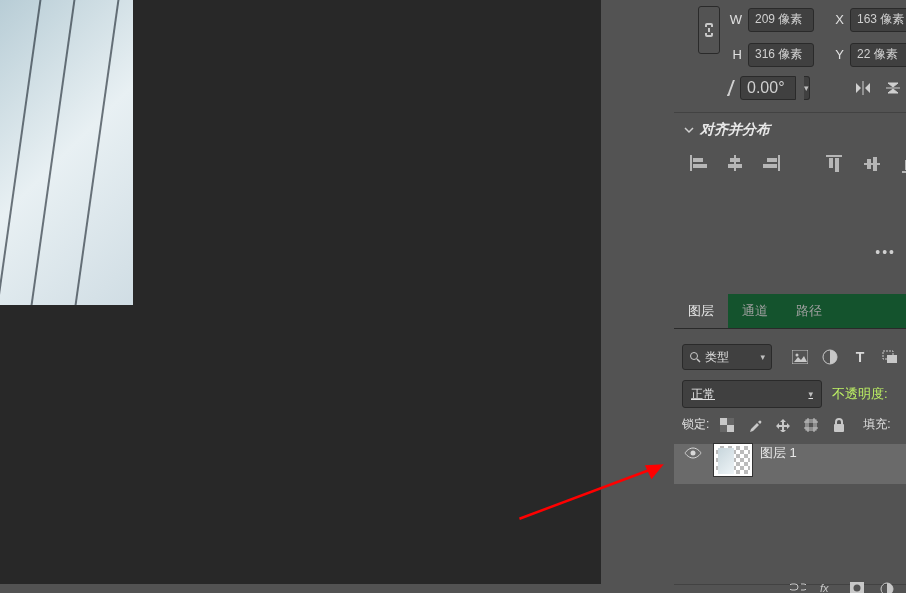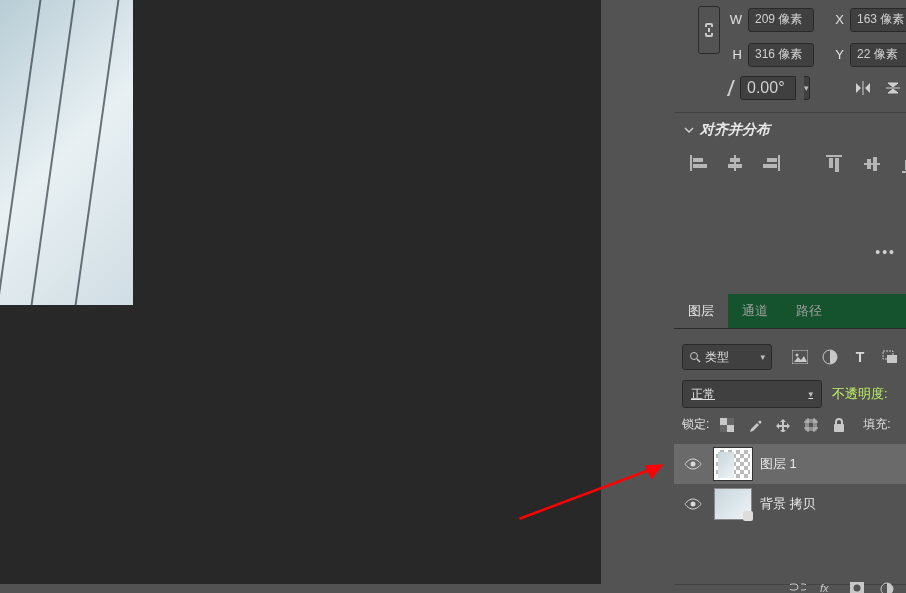--- a/index.html
+++ b/index.html
@@ -50,21 +50,21 @@
     .blend-row { position: absolute; top: 374px; left: 0; right: 0; display: flex; align-items: center; padding: 6px 8px; gap: 10px; }
     .blend-select { background: #404040; border: 1px solid #2a2a2a; border-radius: 3px; height: 28px; width: 140px; padding: 8px 8px; display: flex; align-items: center; justify-content: space-between; text-decoration: underline; }
     .opacity-label { font-size: 13px; color: #bef264; }
     
     .lock-row { position: absolute; top: 410px; left: 0; right: 0; display: flex; align-items: center; padding: 6px 8px; gap: 10px; }
     .lock-label { font-size: 12px; color: #e0e0e0; }
     .lock-icons { display: flex; gap: 12px; }
     .lock-icon { width: 16px; height: 16px; display: flex; align-items: center; justify-content: center; color: #d8d8d8; }
     
     .layers-list { position: absolute; top: 444px; left: 0; right: 0; }
-    .layer-item { display: flex; align-items: center; height: 40px; padding: 0 6px; gap: 8px; }
+    .layer-item { display: flex; align-items: flex-start; height: 40px; padding: 0 6px; gap: 8px; }
     .layer-item.selected { background: #6a6a6a; }
     .eye-icon { width: 18px; height: 18px; display: flex; align-items: center; justify-content: center; margin: 0 4px; }
     .layer-thumb { width: 38px; height: 32px; border: 1px solid #888; background: #fff; position: relative; }
     .layer-thumb.selected { border: 2px solid #fff; outline: 1px solid #333; }
     .checker { background-image: 
       linear-gradient(45deg, #bbb 25%, transparent 25%),
       linear-gradient(-45deg, #bbb 25%, transparent 25%),
       linear-gradient(45deg, transparent 75%, #bbb 75%),
       linear-gradient(-45deg, transparent 75%, #bbb 75%);
       background-size: 8px 8px;
@@ -293,32 +293,20 @@
         <svg width="18" height="12" viewBox="0 0 18 12">
             <path d="M9 1 C 4 1 1 6 1 6 s 3 5 8 5 s 8-5 8-5 s-3-5-8-5 z" stroke="#d8d8d8" fill="none"></path>
             <circle cx="9" cy="6" r="2.5" fill="#d8d8d8"></circle>
           </svg>
       </div>
       <div class="layer-thumb selected checker">
         <div class="thumb-content"></div>
       </div>
       <span class="layer-name">图层 1</span>
     </div>
-    <div class="layer-item">
-      <div class="eye-icon">
-        <svg width="18" height="12" viewBox="0 0 18 12">
-            <path d="M9 1 C 4 1 1 6 1 6 s 3 5 8 5 s 8-5 8-5 s-3-5-8-5 z" stroke="#d8d8d8" fill="none"></path>
-            <circle cx="9" cy="6" r="2.5" fill="#d8d8d8"></circle>
-          </svg>
-      </div>
-      <div class="layer-thumb" style="background:linear-gradient(135deg,#c8d6dc,#eef4f7);">
-        <div class="smart-badge"></div>
-      </div>
-      <span class="layer-name">背景 拷贝</span>
-    </div>
   </div>
 
   <div class="bottom-bar">
     <div class="bb-icon">
         <svg width="16" height="10">
           <path d="M3 5 a3 3 0 0 1 0-0 M2 2 h3 a3 3 0 0 1 0 6 h-3 a3 3 0 0 1 0-6 z M11 2 h3 a3 3 0 0 1 0 6 h-3" stroke="#c8c8c8" fill="none"></path>
         </svg>
       </div>
     <div class="bb-icon">fx</div>
     <div class="bb-icon">

